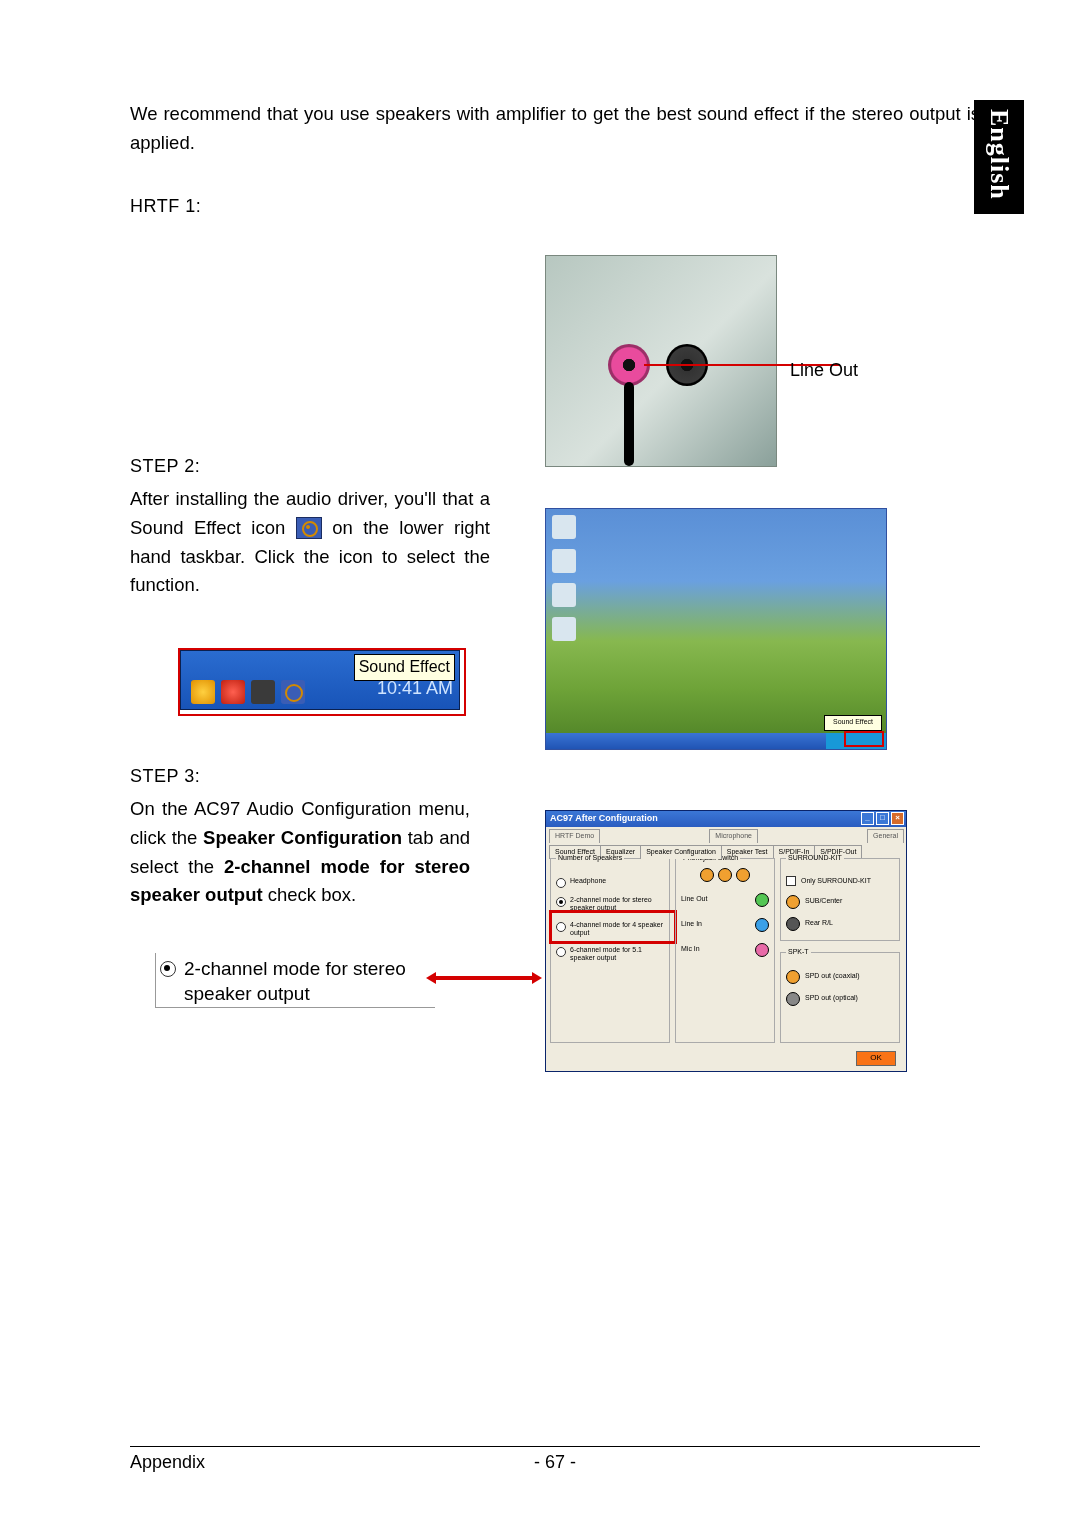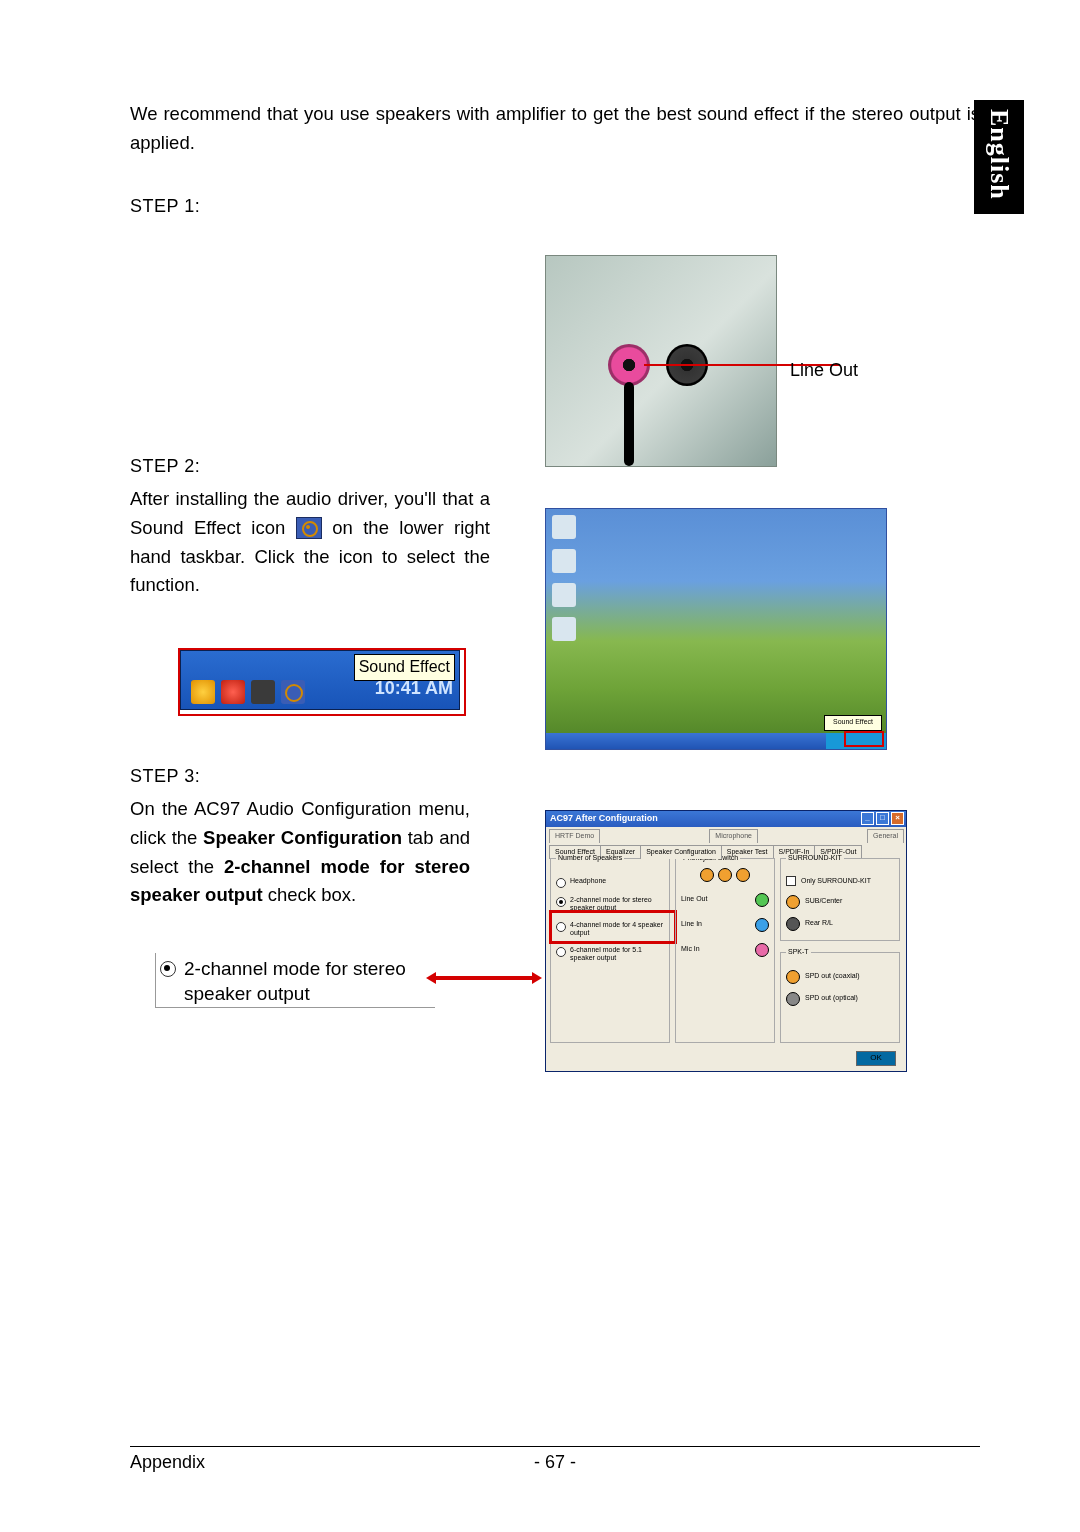--- a/index.html
+++ b/index.html
@@ -199,21 +199,21 @@
     background: #ffffe1;
     border: 1px solid #000;
     font-size: 16px;
     padding: 0 4px;
   }
   .fig2-tray .time {
     position: absolute;
     right: 6px; bottom: 6px;
     color: #cfe4ff;
     font-size: 18px;
-    font-weight: bold;
+    font-weight: normal;
   }
   .fig2-tray .ticon {
     position: absolute;
     bottom: 5px;
     width: 24px; height: 24px;
     border-radius: 3px;
   }
   .fig2-tray .t1 { left: 10px; background: radial-gradient(circle,#ffd040,#e09000); }
   .fig2-tray .t2 { left: 40px; background: radial-gradient(circle,#ff6050,#c02010); }
   .fig2-tray .t3 { left: 70px; background: #3a3a3a; }
@@ -303,21 +303,21 @@
   .ac97 .radio-row { display:flex; align-items:flex-start; gap:4px; margin:9px 0; font-size:7px; line-height:1.15; }
   .ac97 .rcircle { width:8px; height:8px; border:1px solid #333; border-radius:50%; flex-shrink:0; position:relative; background:#fff; top:1px; }
   .ac97 .rcircle.sel::after { content:""; position:absolute; left:2px; top:2px; width:4px; height:4px; background:#000; border-radius:50%; }
   .ac97 .chk { width:8px; height:8px; border:1px solid #333; background:#fff; flex-shrink:0; }
   .ac97 .hlbox { position:absolute; border:3px solid #d40000; left:-2px; top:46px; width:122px; height:28px; pointer-events:none; }
   .ac97 .jack-row { display:flex; align-items:center; justify-content:space-between; margin:11px 0; font-size:7px; }
   .ac97 .jdot { width:12px; height:12px; border-radius:50%; border:1px solid #000; }
   .ac97 .jrow-top { display:flex; gap:4px; justify-content:center; margin-bottom:6px; }
   .ac97 .jrow-top .jdot { background:#f0a030; }
   .ac97 .sk-row, .ac97 .sp-row { display:flex; align-items:center; gap:5px; margin:8px 0; font-size:7px; }
-  .ac97 .okbtn { position:absolute; right:10px; bottom:5px; width:38px; height:13px; border:1px solid #666; background:#0369a1; font-size:8px; text-align:center; line-height:11px; }
+  .ac97 .okbtn { position:absolute; right:10px; bottom:5px; width:38px; height:13px; border:1px solid #666; background:#f97316; font-size:8px; text-align:center; line-height:11px; }
 
   .footer {
     position: absolute;
     left: 130px; right: 100px;
     bottom: 55px;
     border-top: 1px solid #000;
     padding-top: 2px;
     font-size: 18px;
     display: flex;
     justify-content: flex-start;
@@ -326,21 +326,21 @@
 </style>
 </head>
 <body>
 
 <div class="page">
   <div class="side-tab">English</div>
 
   <p class="intro-p">We recommend that you use speakers with amplifier to get the best sound effect if the stereo output is applied.</p>
 
   <div class="step-block" style="min-height:220px;">
-    <p class="step-label">STEP 1:</p>
+    <p class="step-label">HRTF 1:</p>
   </div>
   <div class="fig1">
     <div class="jack"></div>
     <div class="jack2"></div>
     <div class="cable"></div>
     <div class="line"></div>
   </div>
   <div class="fig1-label">Line Out</div>
 
   <div class="step-block" style="min-height:260px; margin-top:10px;">

